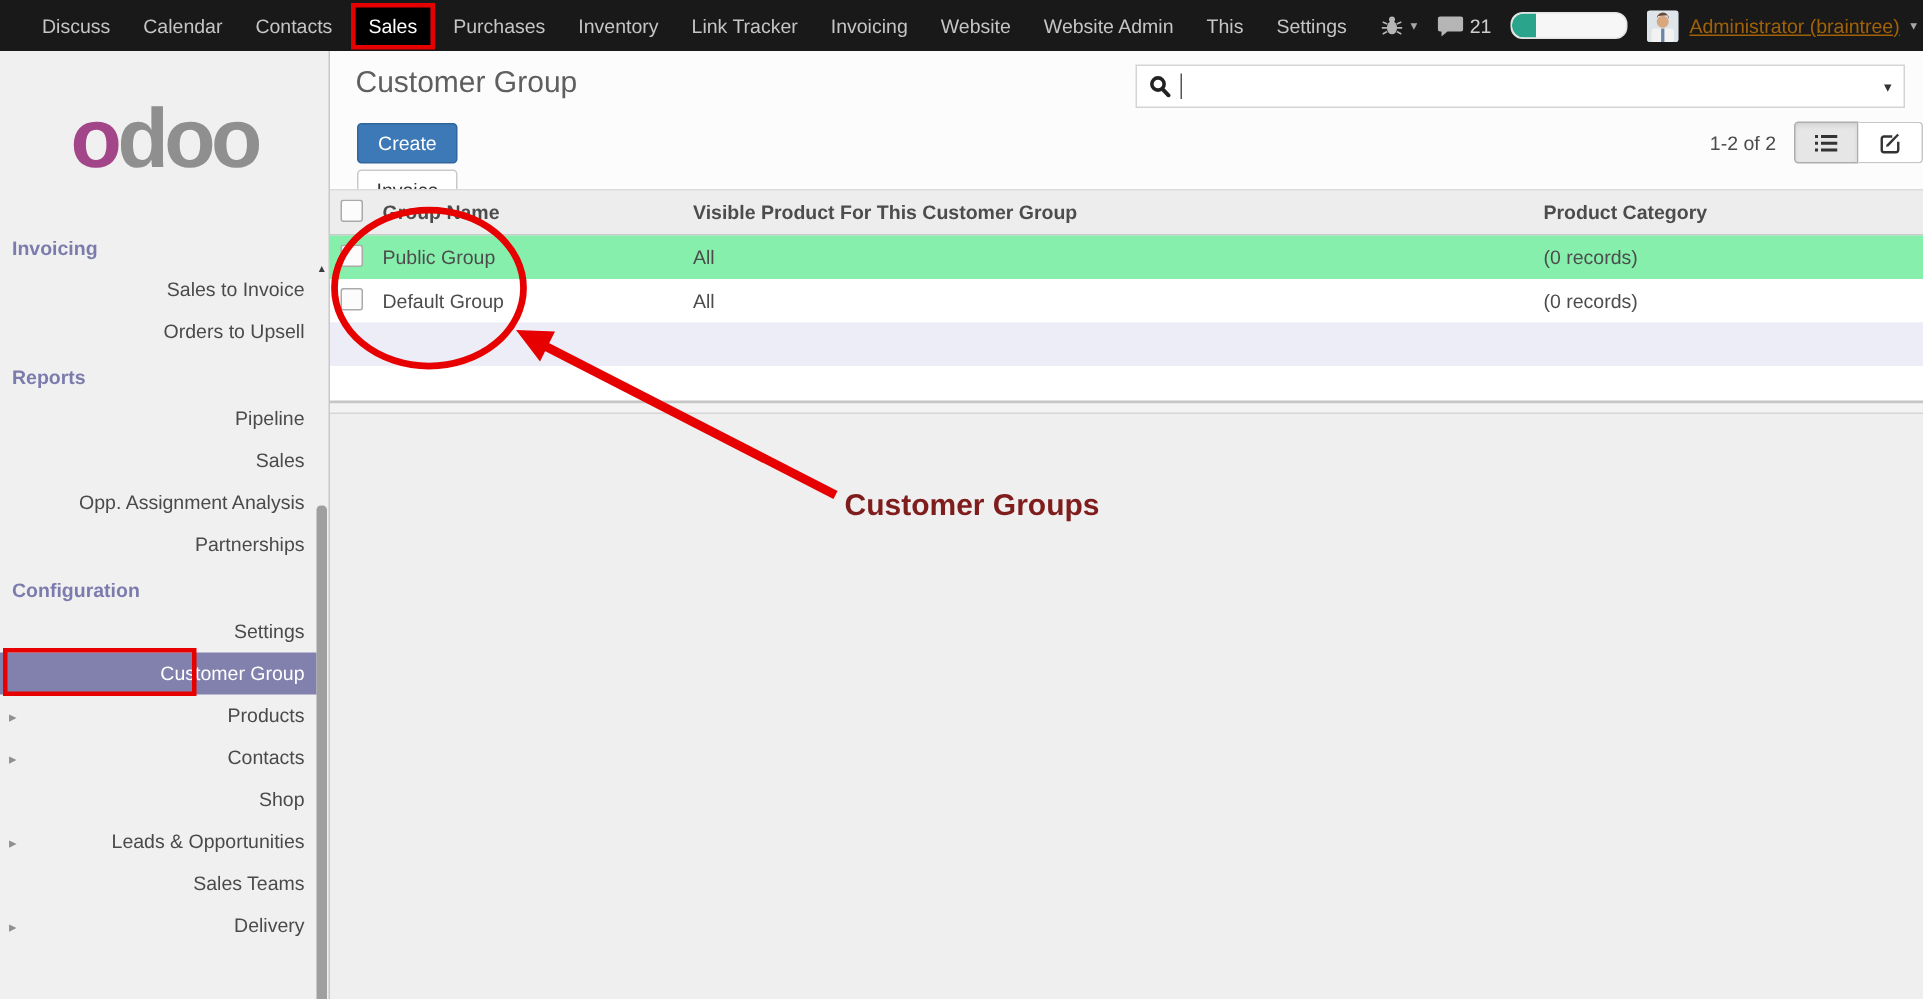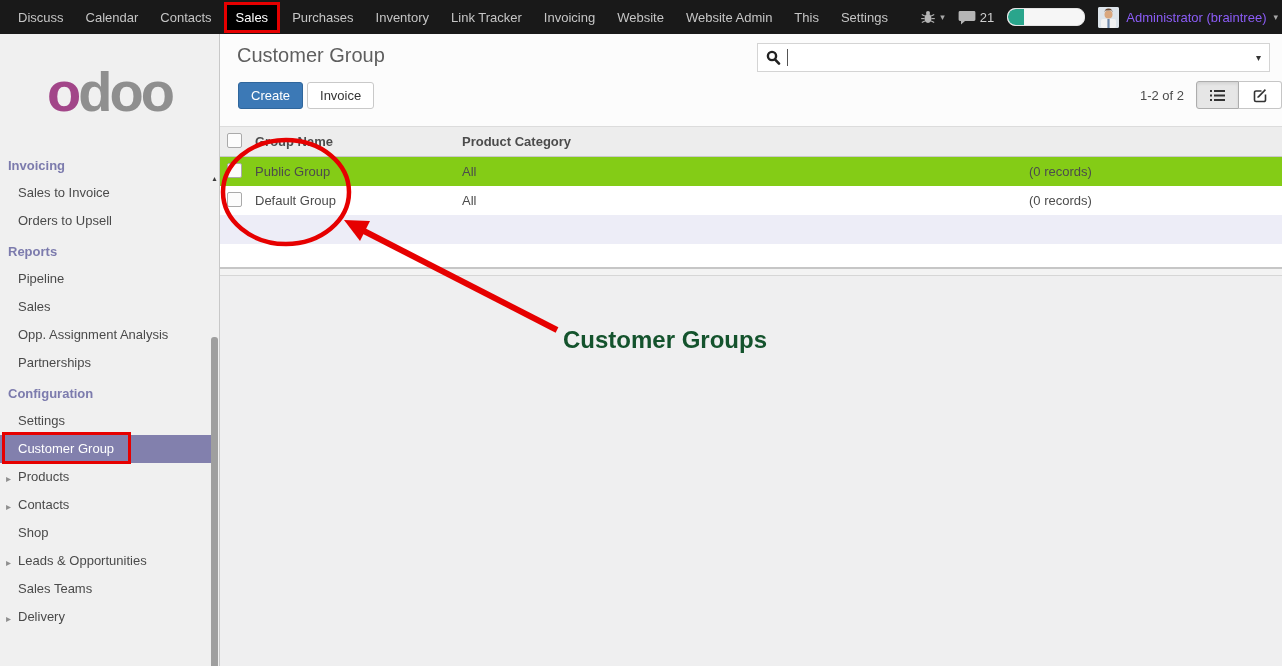--- a/index.html
+++ b/index.html
@@ -2,94 +2,94 @@
 <html><head>
 <meta charset="utf-8">
 <style>
   html,body{margin:0;padding:0;background:#fff;}
   .screen{position:relative;width:1282px;height:666px;overflow:hidden;background:#efeff0;
           font-family:"Liberation Sans",sans-serif;-webkit-font-smoothing:antialiased;}
 
   
   .topbar{position:absolute;top:0;left:0;right:0;height:34px;background:#191919;display:flex;
           align-items:center;color:#c5c5c5;font-size:13px;overflow:hidden;}
-  .nav-items{display:flex;align-items:center;height:100%;padding-left:7px;}
+  .nav-items{display:flex;align-items:center;height:100%;padding-left:17px;}
   .nav-item{padding:6px 11px;cursor:pointer;position:relative;white-space:nowrap;}
   .nav-item.active{background:#000;color:#fff;margin:0 4px;padding:6px 9px;}
   .nav-red-box{position:absolute;left:-3px;right:-3px;top:-2px;bottom:-2px;border:3px solid #e60000;pointer-events:none;}
   .topnav-right{margin-left:auto;display:flex;align-items:center;gap:13px;padding-right:4px;}
   .systray-item{display:flex;align-items:center;gap:4px;cursor:pointer;}
   .tiny-caret{font-size:9px;color:#a8a8a8;}
   .msg-count{color:#cfcfcf;}
   .progress-pill{width:76px;height:16px;border-radius:8px;background:#f6f6f6;border:1px solid #e3e3e3;overflow:hidden;}
   .progress-fill{height:100%;background:#2aa58c;border-radius:8px 0 0 8px;}
   .user-menu{display:flex;align-items:center;gap:7px;cursor:pointer;}
   .avatar{width:21px;height:21px;border-radius:2px;overflow:hidden;background:#cfd8e2;flex:0 0 auto;}
-  .user-name{color:#8b5cf6;white-space:nowrap;}
+  .user-name{color:#a16207;white-space:nowrap;text-decoration:underline;}
 
   
   .sidebar{position:absolute;top:34px;left:0;width:219px;height:632px;background:#f0f0f0;
            border-right:1px solid #c8c8c8;}
   .logo{height:115px;display:flex;align-items:center;justify-content:center;
         font-weight:bold;font-size:56px;letter-spacing:-3px;color:#8f8f8f;user-select:none;}
   .logo .o-accent{color:#a24689;}
   .side-menu{width:211px;font-size:13px;}
   .side-section{color:#7c7bad;font-weight:bold;padding:6px 8px;margin-top:3px;}
-  .side-item{padding:6px 8px 6px 18px;color:#4a4a4a;cursor:pointer;position:relative;line-height:16px;}
+  .side-item{padding:6px 8px 6px 18px;color:#4a4a4a;cursor:pointer;position:relative;line-height:16px;text-align:right;}
   .side-item .side-caret{position:absolute;left:6px;top:8px;font-size:10px;color:#8f8f8f;}
   .side-item.selected{background:#8280ad;color:#fff;}
   .cg-red-box{position:absolute;left:2px;top:-3px;width:123px;height:26px;border:3px solid #e60000;pointer-events:none;}
   .side-scrollbar{position:absolute;top:140px;left:210px;width:9px;height:526px;}
   .scroll-arrow{position:absolute;left:0;width:9px;text-align:center;font-size:8px;color:#3c3c3c;cursor:pointer;}
   .scroll-thumb{position:absolute;top:163px;left:1px;width:7px;height:345px;background:#9f9f9f;border-radius:3px;cursor:pointer;}
 
   
   .main{position:absolute;top:34px;left:220px;width:1062px;height:632px;background:#efeff0;}
   .control-panel{position:absolute;top:0;left:0;right:0;height:92px;background:#fcfcfc;border-bottom:1px solid #e6e6e6;}
   .page-title{position:absolute;left:17px;top:10px;font-size:20px;font-weight:normal;color:#5f5f5f;margin:0;}
   .searchview{position:absolute;right:12px;top:9px;width:495px;height:27px;background:#fff;
               border:1px solid #d4d4d4;display:flex;align-items:center;padding:0 8px;box-sizing:content-box;}
   .searchview input{border:none;outline:none;flex:1;font-size:13px;background:transparent;padding:0;margin-left:2px;
                     font-family:"Liberation Sans",sans-serif;}
   .cursor-line{width:1px;height:17px;background:#555;margin-left:6px;flex:0 0 auto;}
   .search-dd{font-size:10px;color:#333;cursor:pointer;padding-left:6px;}
-  .btn-row{position:absolute;left:18px;top:48px;display:flex;gap:4px;}
+  .btn-row{position:absolute;left:18px;top:48px;display:flex;gap:4px;flex-direction:column;}
   .btn{font-size:13px;padding:5px 12px;border-radius:3px;border:1px solid transparent;cursor:pointer;
        font-family:"Liberation Sans",sans-serif;}
   .btn-create{background:#3c79b6;border-color:#2f669c;color:#fff;}
   .btn-import{background:#fff;border-color:#c9c9c9;color:#333;}
   .pager{position:absolute;right:0;top:47px;display:flex;align-items:center;}
   .pager-text{font-size:13px;color:#4c4c4c;margin-right:12px;}
   .view-switcher{display:flex;}
   .vs-btn{width:43px;height:28px;display:flex;align-items:center;justify-content:center;cursor:pointer;
           border:1px solid #c6c6c6;background:#fff;box-sizing:border-box;}
   .vs-btn.active{background:#e6e6e6;border-color:#adadad;box-shadow:inset 0 2px 3px rgba(0,0,0,.08);}
   .vs-btn:first-child{border-radius:3px 0 0 3px;}
   .vs-btn:last-child{border-radius:0 3px 3px 0;border-left:none;}
 
   
   .listview{position:absolute;top:92px;left:0;right:0;}
   .thead,.trow{display:flex;align-items:center;height:29px;font-size:13px;}
   .thead{background:#ededed;border-top:1px solid #dcdcdc;border-bottom:1px solid #c9c9c9;
          font-weight:bold;color:#4c4c4c;}
   .trow{background:#fff;color:#4c4c4c;cursor:pointer;}
-  .trow.stripe{background:#84cc16;}
+  .trow.stripe{background:#86efac;}
   .tcell{overflow:hidden;white-space:nowrap;}
   .cbcell{width:35px;flex:0 0 auto;padding-left:7px;box-sizing:border-box;}
   .c0{width:207px;flex:0 0 auto;}
   .c1{width:567px;flex:0 0 auto;}
   .c2{flex:1;}
   .checkbox{width:13px;height:13px;border:1px solid #aaa;border-radius:2px;background:#fcfcfc;display:inline-block;}
   .empty-row{height:29px;background:#ededf7;}
   .tail-white{height:23px;background:#fff;border-bottom:2px solid #c6c6c6;}
   .tail-strip{height:6px;background:#f3f3f3;border-bottom:1px solid #d6d6d6;}
 
   
   .overlay{position:absolute;top:0;left:0;width:1282px;height:666px;pointer-events:none;z-index:50;}
-  .annotation-label{position:absolute;left:563px;top:326px;font-size:24px;font-weight:bold;color:#14532d;
+  .annotation-label{position:absolute;left:563px;top:326px;font-size:20px;font-weight:bold;color:#7f1d1d;
                     z-index:51;pointer-events:none;white-space:nowrap;}
   svg{display:block;}
 </style>
 </head>
 <body>
 
 <div class="screen">
 
   <div class="topbar">
     <div class="nav-items">
@@ -231,20 +231,21 @@
         </div>
       </div>
     </div>
 
     <div class="listview">
       <div class="thead">
         <span class="tcell cbcell">
           <span class="checkbox"></span>
         </span>
         <span class="tcell c0">Group Name</span>
+        <span class="tcell c1">Visible Product For This Customer Group</span>
         <span class="tcell c2">Product Category</span>
       </div>
       <div>
           <div class="trow stripe">
             <span class="tcell cbcell"><span class="checkbox"></span></span>
             <span class="tcell c0">Public Group</span>
             <span class="tcell c1">All</span>
             <span class="tcell c2">(0 records)</span>
           </div>
           <div class="trow">

